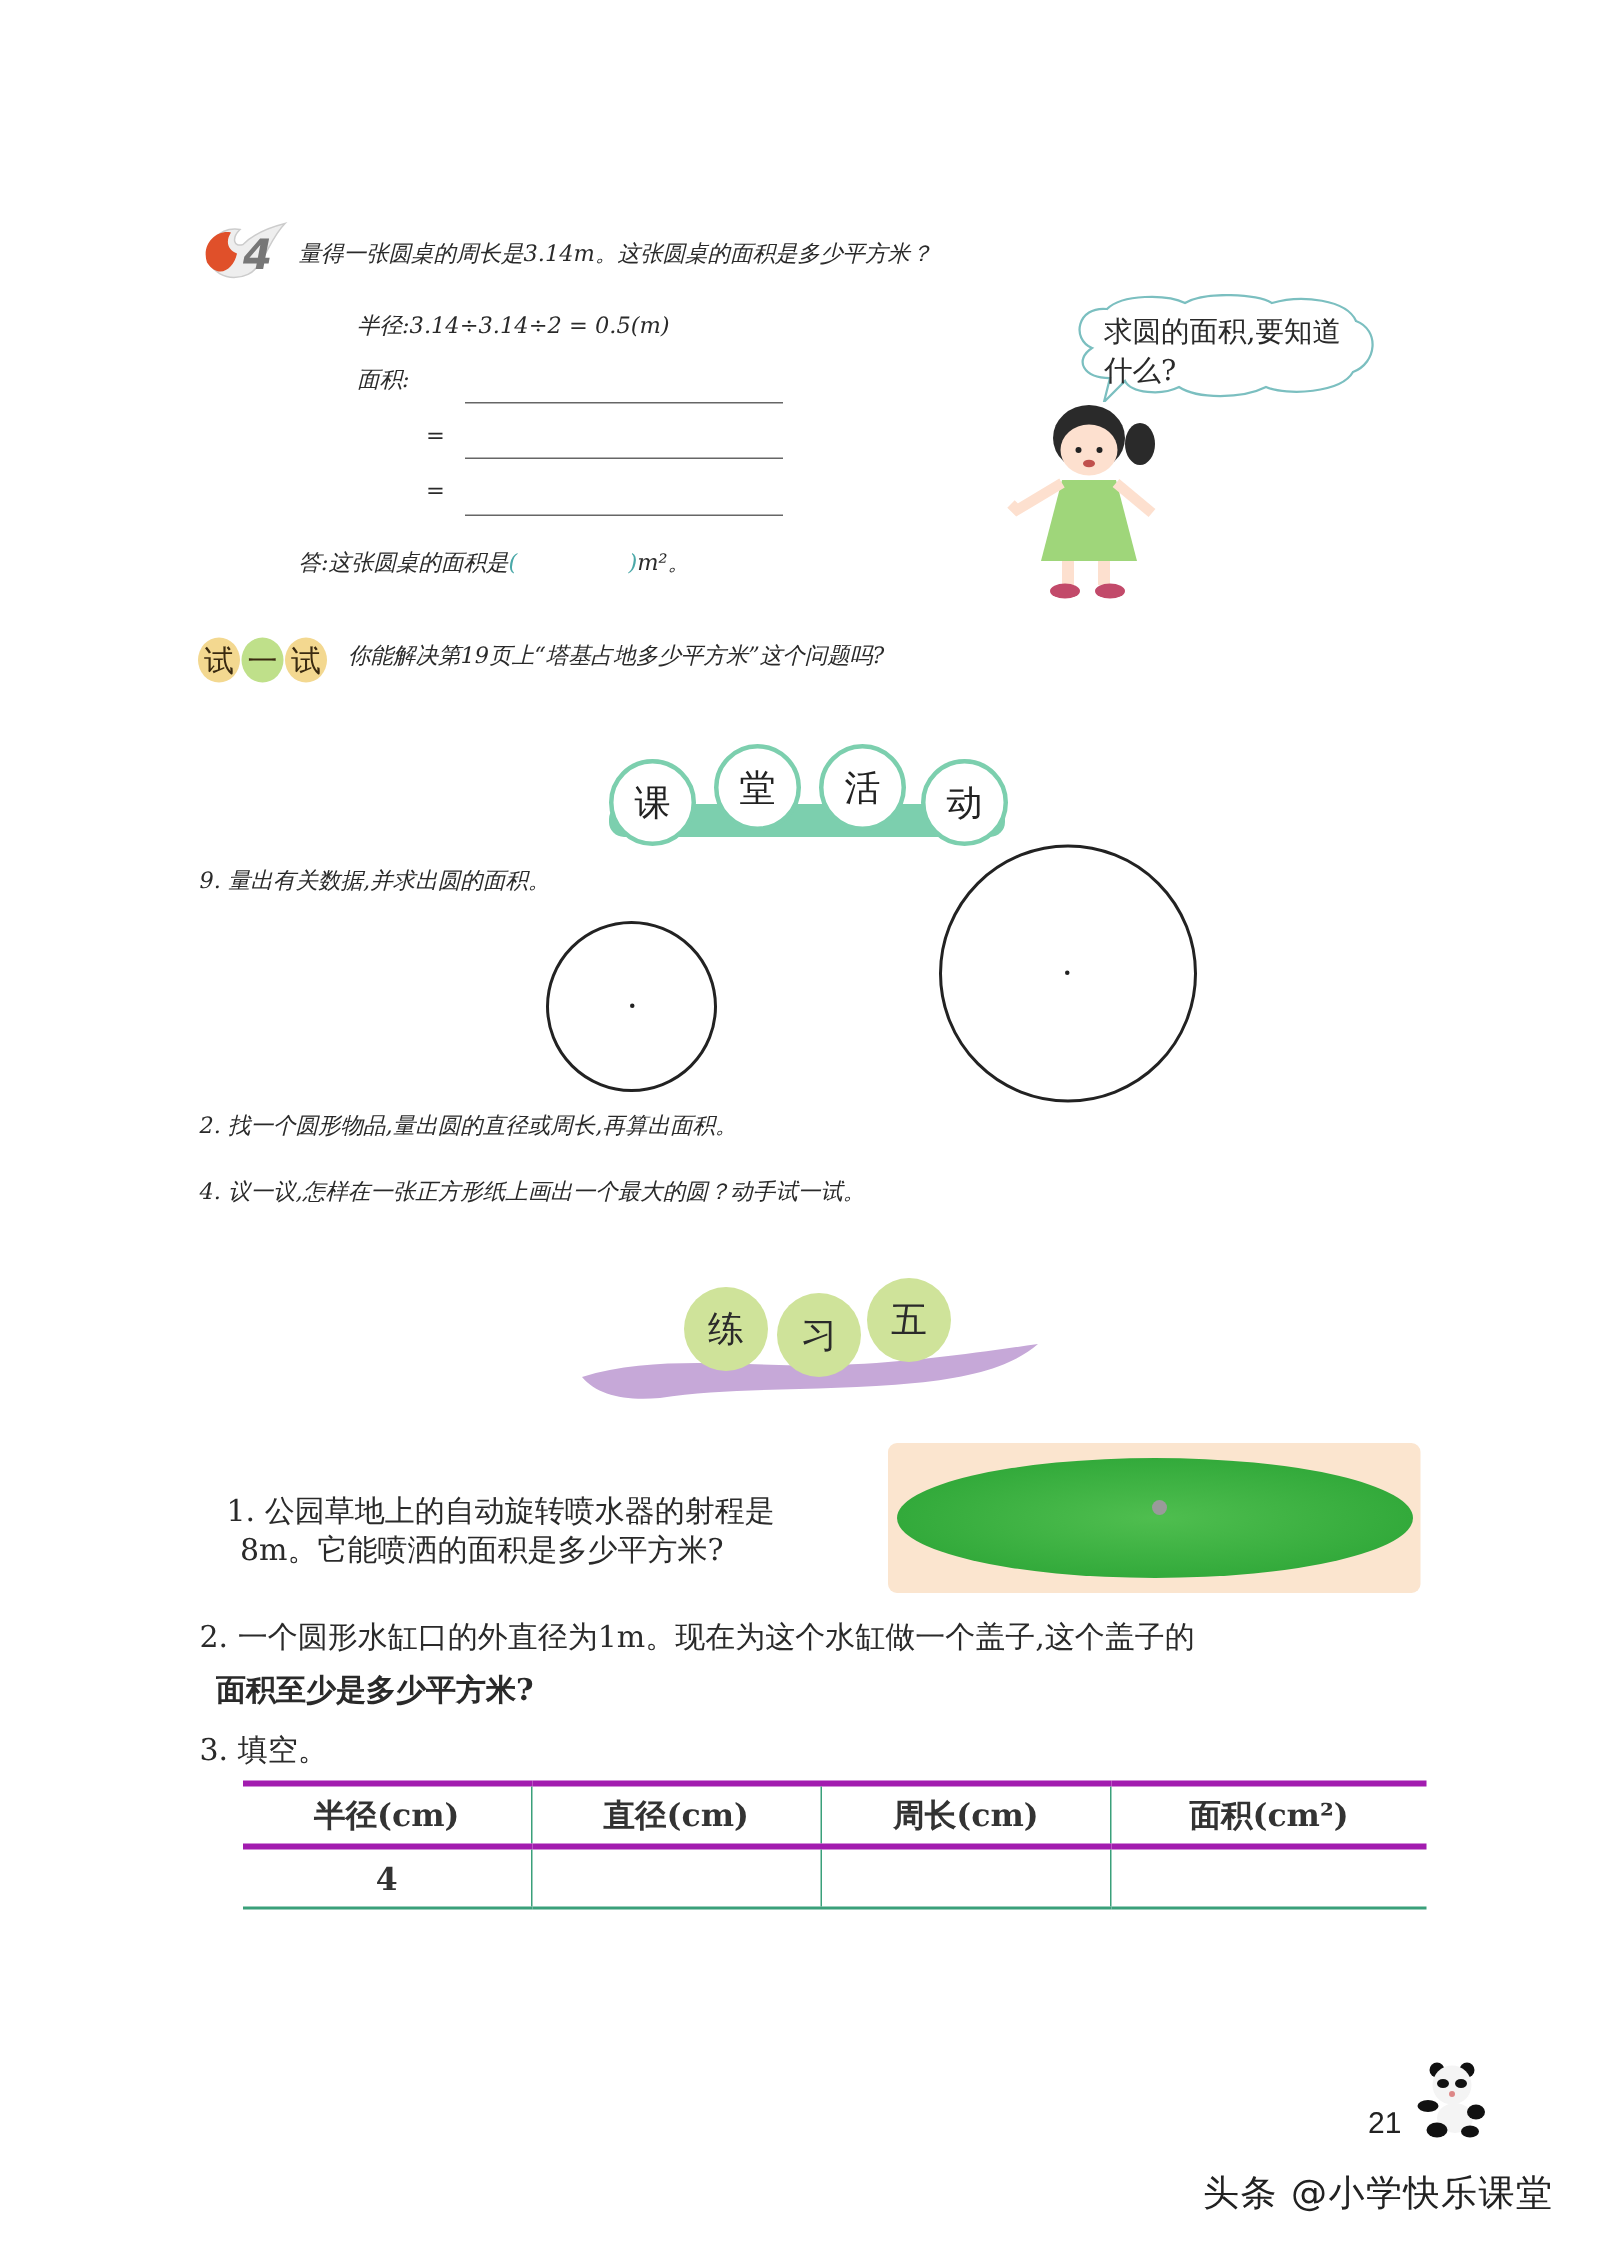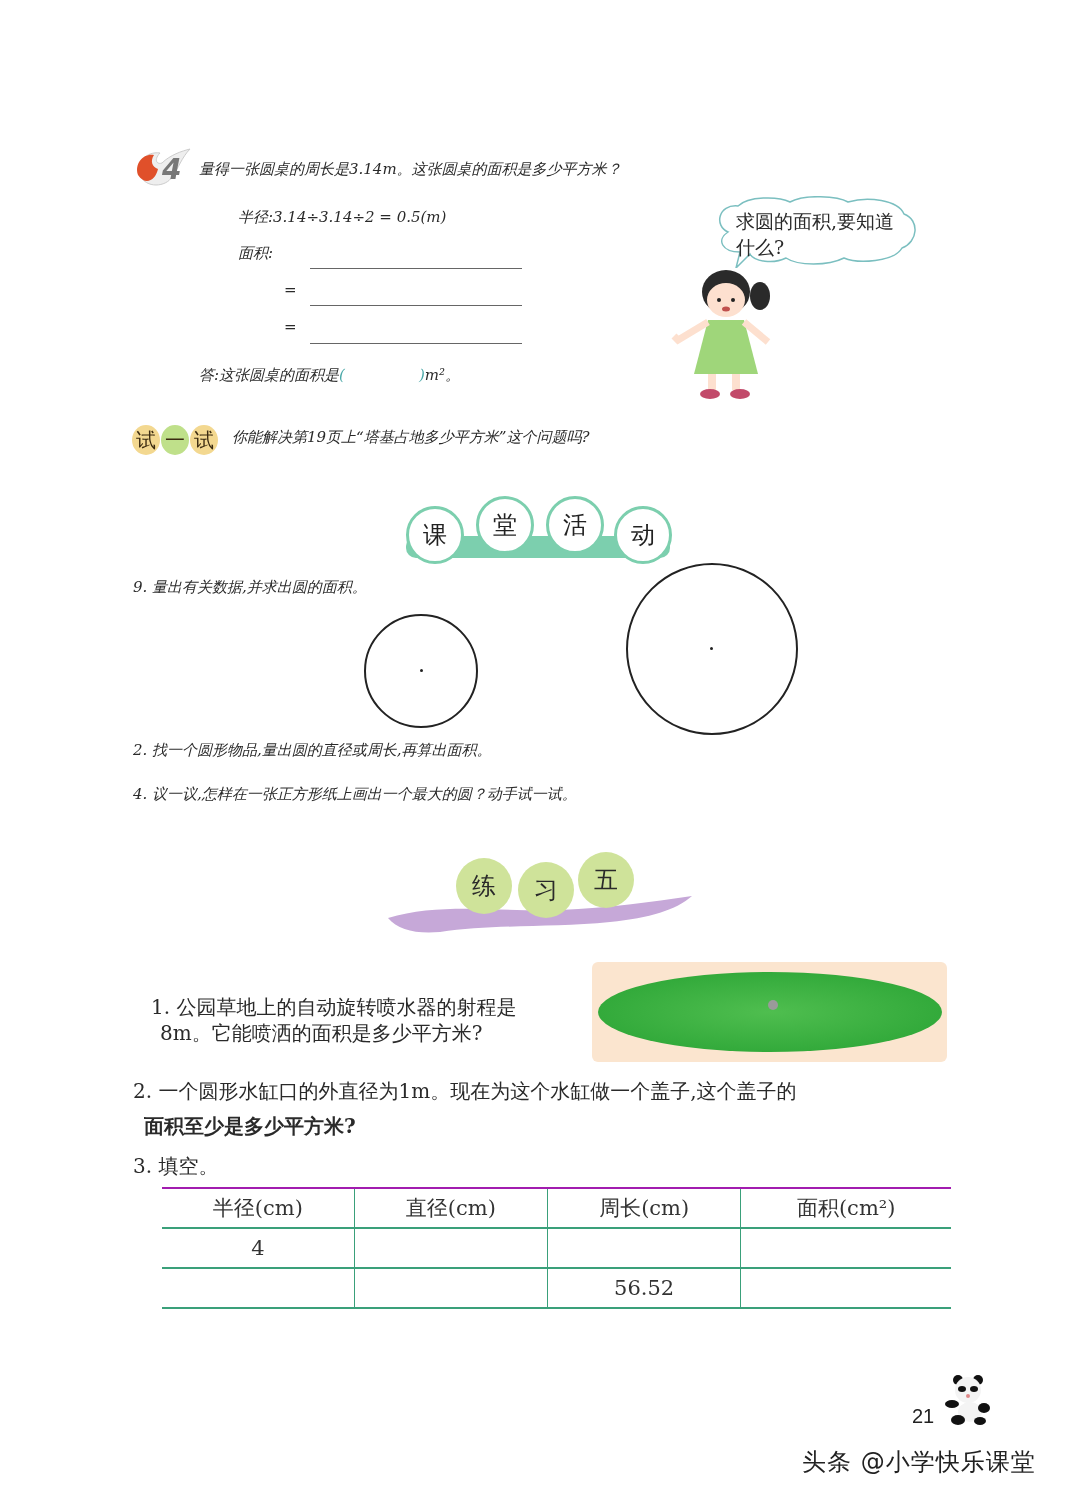--- a/index.html
+++ b/index.html
@@ -44,22 +44,22 @@
 
   .circle { border: 2px solid #222; border-radius: 50%; box-sizing: border-box; }
   .dot { width: 3px; height: 3px; background: #222; border-radius: 50%; }
 
   .lawn { left: 592px; top: 962px; width: 355px; height: 100px; background: #fbe5cf; border-radius: 6px; }
   .lawn-ellipse { position: absolute; left: 6px; top: 10px; width: 344px; height: 80px; border-radius: 50%;
     background: radial-gradient(ellipse at 50% 50%, #4fbe4f 0%, #33aa3b 70%, #2e9e36 100%); }
   .sprinkler { position: absolute; left: 170px; top: 28px; width: 10px; height: 10px; border-radius: 50%; background: #9a9a9a; }
 
   table.fill { position: absolute; left: 162px; top: 1187px; width: 789px; border-collapse: collapse; }
-  table.fill td, table.fill th { border-top: 2px solid #a21caf; border-bottom: 2px solid #3aa07a;
-    height: 38px; text-align: center; font-weight: normal; font-size: 21px; color: #333; padding: 0; }
+  table.fill td, table.fill th { border-top: 4px solid #a21caf; border-bottom: 2px solid #3aa07a;
+    height: 38px; text-align: center; font-weight: bold; font-size: 21px; color: #333; padding: 0; }
   table.fill th + th, table.fill td + td { border-left: 1.5px solid #3aa07a; }
 
   .page-num { left: 912px; top: 1405px; font-family: "Liberation Sans", sans-serif; font-size: 20px; color: #222; }
   .panda { left: 944px; top: 1374px; width: 48px; height: 52px; }
   .watermark { left: 802px; top: 1446px; font-family: "DejaVu Sans", sans-serif; font-size: 24px; color: #222; letter-spacing: 1px; }
 </style>
 </head>
 <body>
 
 <div class="abs ex-badge">
@@ -163,26 +163,20 @@
     <th>直径(cm)</th>
     <th>周长(cm)</th>
     <th>面积(cm²)</th>
   </tr>
   <tr>
     <td>4</td>
     <td></td>
     <td></td>
     <td></td>
   </tr>
-  <tr>
-    <td></td>
-    <td></td>
-    <td>56.52</td>
-    <td></td>
-  </tr>
 </tbody>
   </table>
 
 <div class="abs page-num">21</div>
 <div class="abs panda">
   <svg width="48" height="52" viewBox="0 0 48 52">
     <circle cx="14" cy="6" r="5" fill="#111"></circle>
       <circle cx="34" cy="6" r="5" fill="#111"></circle>
     <circle cx="24" cy="16" r="13" fill="#f4f4f4"></circle>
     <ellipse cx="18" cy="15" rx="4" ry="3" fill="#111"></ellipse>

